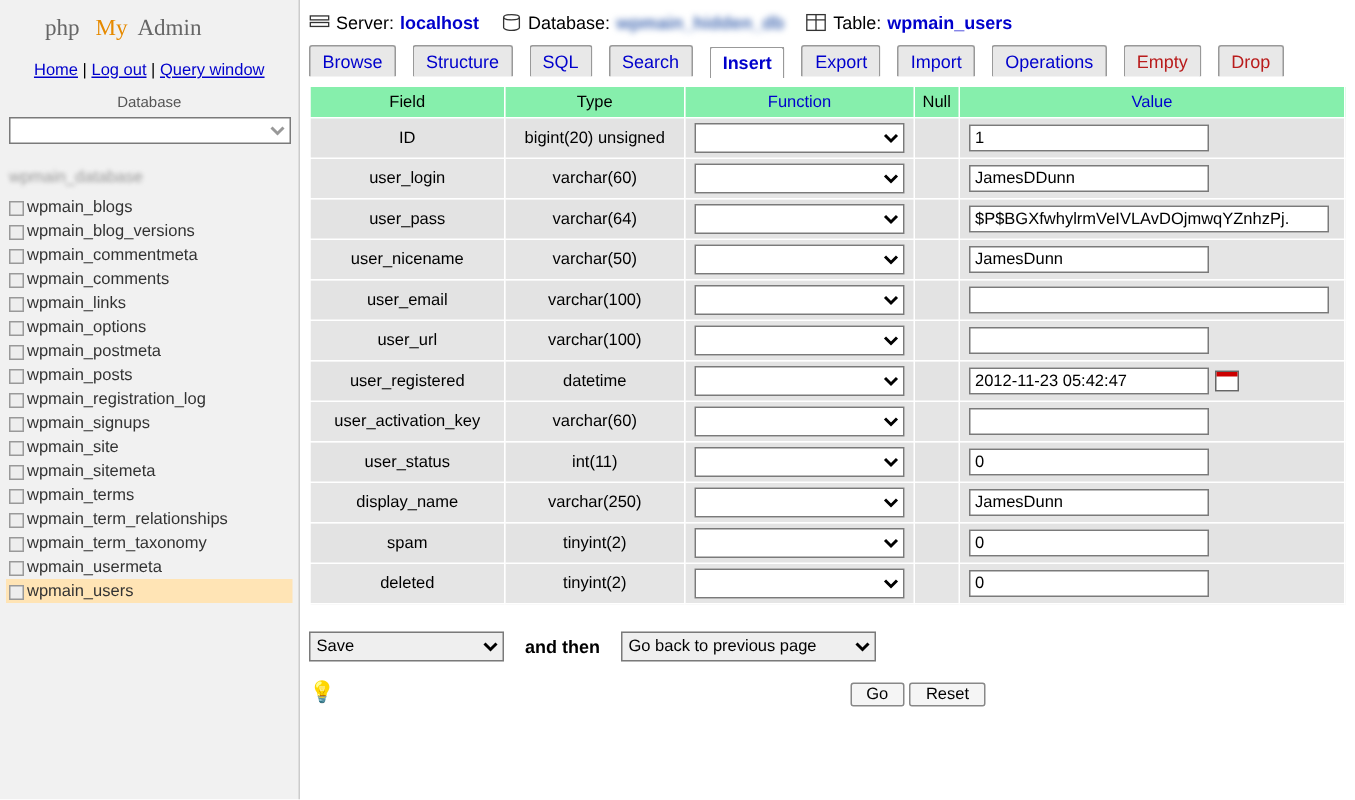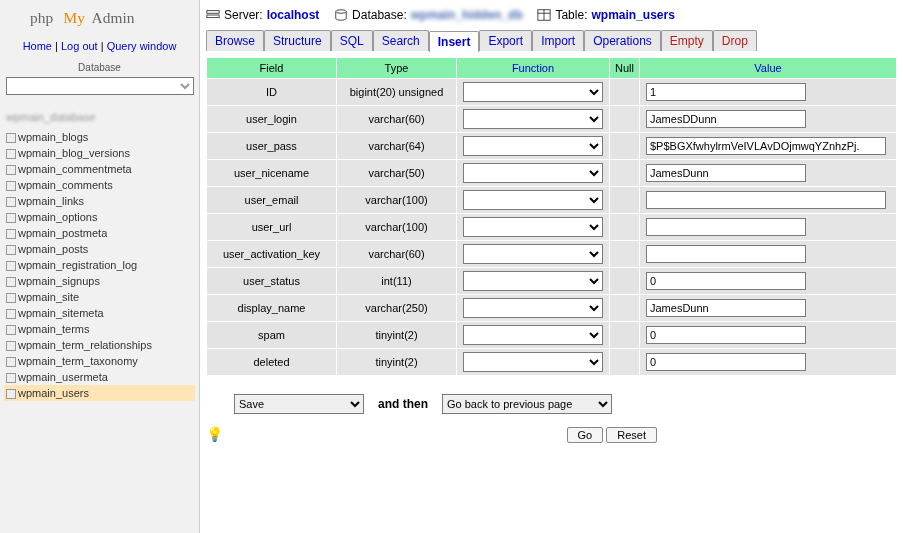--- a/index.html
+++ b/index.html
@@ -2,35 +2,35 @@
 <html><head>
 <meta charset="utf-8">
 <style>
 * { box-sizing: border-box; margin: 0; padding: 0; }
 body { font-family: Arial, sans-serif; font-size: 11px; background: #fff; width: 903px; }
 .layout { display: flex; }
 .sidebar { width: 200px; background: #f1f1f1; padding: 4px; border-right: 1px solid #ccc; min-height: 533px; }
 .logo { text-align: center; padding: 4px 0 8px 0; }
 .logo svg { width: 140px; height: 22px; }
 .toplinks { text-align: center; font-size: 11px; padding-bottom: 6px; }
-.toplinks a { color: #0000cc; cursor: pointer; }
+.toplinks a { color: #0000cc; text-decoration: underline; cursor: pointer; }
 .db-label { text-align: center; font-size: 10px; color: #555; padding: 4px 0; }
 .db-select { width: 188px; margin: 0 auto 10px auto; display: block; font-size: 11px; background:#fff; border:1px solid #7a7a7a; height:18px; padding-left:4px; color:#999; }
 .db-name { color: #999; font-size: 11px; padding: 6px 2px 6px 2px; filter: blur(1.5px); }
 .tables { list-style: none; }
 .tables li { padding: 2px 0 2px 14px; font-size: 11px; color: #333; cursor: pointer; position:relative; }
 .tables li.active { background: #ffe4b5; }
 .tables li::before { content:""; position:absolute; left:2px; top:4px; width:8px; height:8px; border:1px solid #999; background:#eee; }
 .main { flex: 1; padding: 4px 6px; }
 .breadcrumb { font-size: 12px; padding: 4px 0 8px 0; display:flex; align-items:center; gap:4px; flex-wrap:wrap; }
 .breadcrumb .label { color: #000; }
 .breadcrumb .value { color: #0000cc; font-weight: bold; }
 .breadcrumb .blur { filter: blur(2px); color: #4a6fb5; font-weight:bold; }
 .bc-icon { width:14px; height:14px; display:inline-block; }
-.tabs { display: flex; gap: 0; margin-bottom: 6px; }
+.tabs { display: flex; gap: 11px; margin-bottom: 6px; }
 .tab { padding: 3px 8px; background: #e8e8e8; border: 1px solid #999; border-bottom: none; color: #0000cc; font-size: 12px; cursor: pointer; border-radius: 2px 2px 0 0; }
 .tab.active { background: #fff; color: #0000cc; font-weight:bold; position:relative; top:1px; }
 .tab.danger { color: #b91c1c; }
 table.form { width: 100%; border-collapse: collapse; }
 table.form th { background: #86efac; border: 1px solid #fff; padding: 4px; font-weight: normal; color: #000; font-size:11px; }
 table.form th a { color: #0000cc; text-decoration:none; }
 table.form td { border: 1px solid #fff; padding: 3px 6px; background: #e3e3e3; vertical-align: middle; font-size:11px; }
 table.form tr.odd td { background: #e5e5e5; }
 td.field { text-align: center; width: 130px; }
 td.type { text-align: center; width: 120px; }
@@ -178,20 +178,27 @@
             <td class="null"></td>
             <td class="value"><input type="text" class="wide" value="" style=""></td>
           </tr>
           <tr class="odd">
             <td class="field">user_url</td>
             <td class="type">varchar(100)</td>
             <td class="func"><select><option></option></select></td>
             <td class="null"></td>
             <td class="value"><input type="text" class="" value="" style=""></td>
           </tr>
+          <tr>
+            <td class="field">user_registered</td>
+            <td class="type">datetime</td>
+            <td class="func"><select><option></option></select></td>
+            <td class="null"></td>
+            <td class="value"><input type="text" class="" value="2012-11-23 05:42:47" style=""><span class="cal-icon"></span></td>
+          </tr>
           <tr class="odd">
             <td class="field">user_activation_key</td>
             <td class="type">varchar(60)</td>
             <td class="func"><select><option></option></select></td>
             <td class="null"></td>
             <td class="value"><input type="text" class="" value="" style=""></td>
           </tr>
           <tr>
             <td class="field">user_status</td>
             <td class="type">int(11)</td>
@@ -217,21 +224,21 @@
             <td class="field">deleted</td>
             <td class="type">tinyint(2)</td>
             <td class="func"><select><option></option></select></td>
             <td class="null"></td>
             <td class="value"><input type="text" class="" value="0" style=""></td>
           </tr>
         </tbody>
     </table>
 
     <div class="actions">
-      <select style="width:130px;margin-left:28px;">
+      <select style="width:130px;">
         <option>Save</option>
       </select>
       <span class="and-then">and then</span>
       <select style="width:170px;">
         <option>Go back to previous page</option>
       </select>
     </div>
     <div class="btnrow">
       <span class="bulb">💡</span>
       <input type="button" value="Go" style="">

